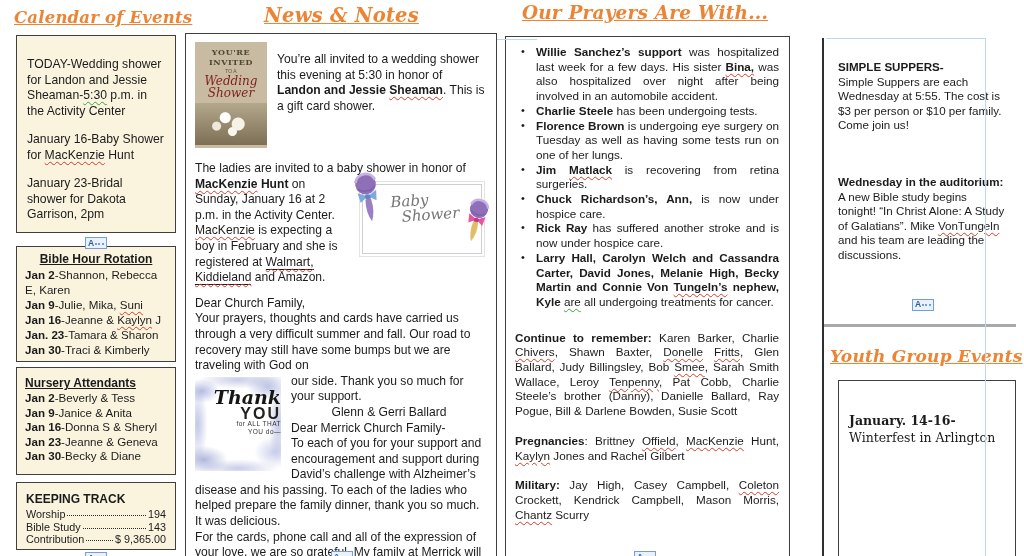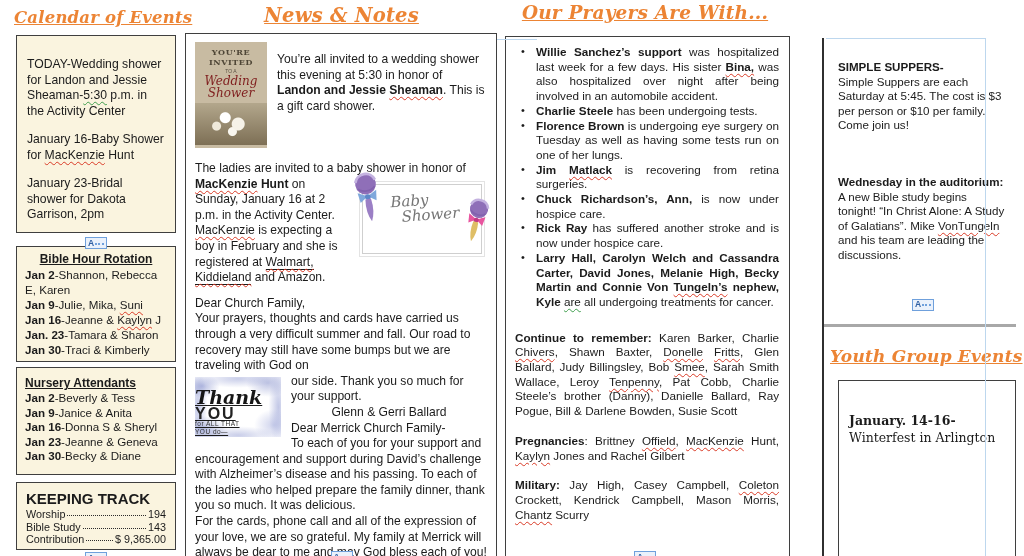--- a/index.html
+++ b/index.html
@@ -44,21 +44,21 @@
   .box-events{top:35px;height:198px;left:2px;right:2px;padding:21px 10px;}
   .cal-event{font-weight:400;font-size:12.2px;line-height:15.5px;margin-bottom:13px;}
   .box-bible{top:246px;height:116px;left:2px;right:2px;padding:5px 8px;}
   .box-title{font-weight:700;font-size:12px;line-height:15px;}
   .t-center{text-align:center;}
   .t-under{text-decoration:underline;}
   .cal-row{font-size:11.6px;line-height:15px;}
   .box-nursery{top:367px;height:108px;left:2px;right:2px;padding:8px 8px;}
   .box-nursery .cal-row{line-height:14.6px;}
   .box-keeping{top:482px;height:68px;left:2px;right:2px;padding:9px 9px 4px;}
-  .kt-title{font-weight:700;font-size:15px;line-height:14px;margin-bottom:2px;}
+  .kt-title{font-weight:700;font-size:12px;line-height:14px;margin-bottom:2px;}
   .kt-row{display:flex;align-items:baseline;font-size:10.8px;line-height:12.6px;}
   .kt-leader{flex:1;border-bottom:1.6px dotted #2a2a2a;margin:0 2px;transform:translateY(-2px);}
   .a1{top:232px;} .a2{top:547px;}
 
   
   .news-box{top:33px;left:0;right:1px;bottom:-2px;background:#fff;padding:8px 9px;font-size:12.1px;line-height:15.6px;}
   .wedding-row{display:flex;gap:10px;margin-bottom:13px;}
   .wedding-card{width:72px;height:106px;flex:none;background:#C8BBA2;text-align:center;
                 padding-top:6px;overflow:hidden;cursor:pointer;}
   .wc-l1,.wc-l2{font-family:"DejaVu Serif",serif;font-size:8px;font-weight:700;color:#4F4636;
@@ -77,31 +77,31 @@
   .baby-img{float:right;width:130px;height:80px;margin:2px 0 4px 10px;position:relative;background:#fff;cursor:pointer;}
   .baby-frame{position:absolute;inset:5px;border:1px solid #cfcfcf;box-shadow:0 0 0 2px #fff,0 0 0 3px #e3e3e3;}
   .bs-text{position:absolute;top:14px;left:34px;font-family:"DejaVu Serif",serif;font-style:italic;
            color:#757575;font-size:15px;line-height:15px;transform:rotate(-4deg);}
   .bs-text div:last-child{padding-left:10px;}
   .rattle{position:absolute;}
   .rat-l{left:-6px;top:-8px;transform:rotate(-10deg);}
   .rat-r{right:-4px;top:18px;transform:rotate(14deg);}
   .letter-flow p{margin:0;}
   .mt10{margin-top:10px;}
-  .thank-img{float:left;width:86px;height:60px;margin:3px 10px 2px 0;position:relative;background:#fff;
-    text-align:left;cursor:pointer;
+  .thank-img{float:left;width:86px;height:94px;margin:3px 10px 2px 0;position:relative;background:#fff;
+    text-align:right;cursor:pointer;
     background-image:
       radial-gradient(18px 12px at 8% 15%, rgba(120,132,200,.55), transparent),
       radial-gradient(22px 14px at 85% 10%, rgba(127,138,200,.5), transparent),
       radial-gradient(20px 16px at 92% 80%, rgba(154,163,216,.5), transparent),
       radial-gradient(24px 14px at 10% 88%, rgba(111,123,190,.55), transparent),
       radial-gradient(10px 38px at 3% 50%, rgba(120,132,200,.45), transparent),
       radial-gradient(10px 38px at 97% 50%, rgba(120,132,200,.45), transparent),
       radial-gradient(40px 9px at 50% 3%, rgba(120,132,200,.4), transparent),
-      radial-gradient(40px 9px at 50% 97%, rgba(120,132,200,.4), transparent); text-decoration: underline;}
+      radial-gradient(40px 9px at 50% 97%, rgba(120,132,200,.4), transparent);}
   .ty-l1{font-family:"DejaVu Serif",serif;font-style:italic;font-weight:700;font-size:19px;line-height:20px;margin-top:10px;color:#161616;}
   .ty-l2{font-size:16px;font-weight:700;letter-spacing:2px;line-height:13px;color:#222;}
   .ty-l3,.ty-l4{font-size:6.5px;letter-spacing:.5px;color:#333;line-height:8px;}
   .sig{text-align:center;}
   .a-news{top:546px;}
 
   
   .prayers-box{top:36px;left:5px;right:0;bottom:-2px;background:#fff;border:1.6px solid var(--box-border);
                padding:8px 10px 4px 9px;font-size:11.7px;line-height:14.7px;}
   .bullet-item{position:relative;padding-left:21px;text-align:justify;}
@@ -298,21 +298,21 @@
     </div>
   </div>
 
   <div class="col col4">
 
     <div class="vline-black"></div>
     <div class="hline-blue"></div>
 
     <div class="wed-content">
       <p class="wed-title">SIMPLE SUPPERS-</p>
-      <p>Simple Suppers are each Saturday at 5:45. The cost is $3 per person or $10 per family. Come join us!</p>
+      <p>Simple Suppers are each Wednesday at 5:55. The cost is $3 per person or $10 per family. Come join us!</p>
       <p class="wed-title gap-top">Wednesday in the auditorium:</p>
       <p><span>A new Bible study begins tonight! “In Christ Alone: A Study of Galatians”.  Mike </span><span class="wr">VonTungeln</span><span> and his team are leading the discussions.</span></p>
       <span class="anchor wed-anchor">
           <span class="a-g">A</span>
           <span class="a-dots"></span>
         </span>
     </div>
 
     <div class="divider"></div>
     <div class="heading h-youth">Youth Group Events</div>

